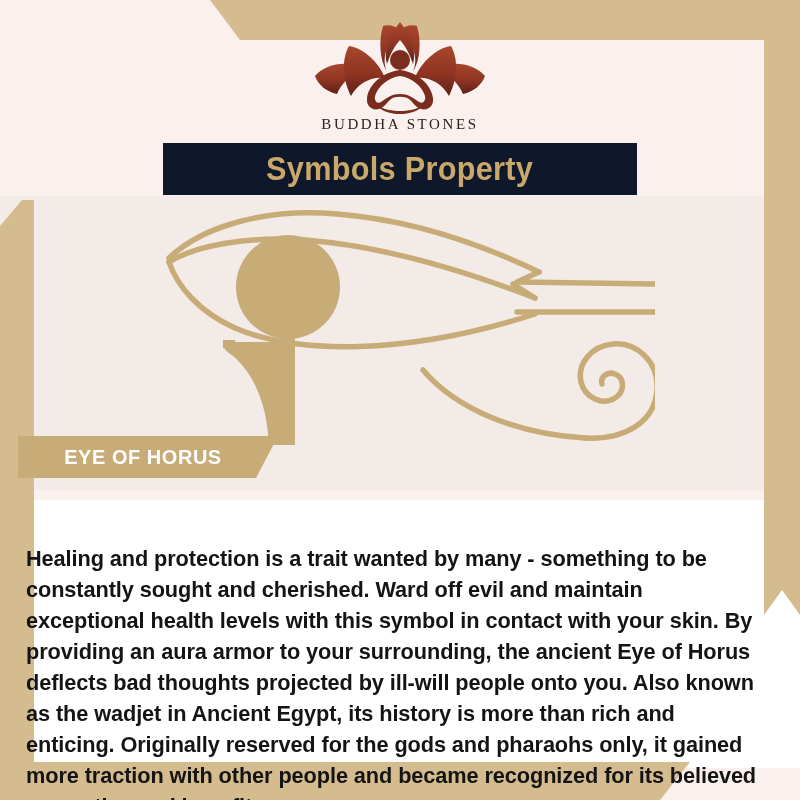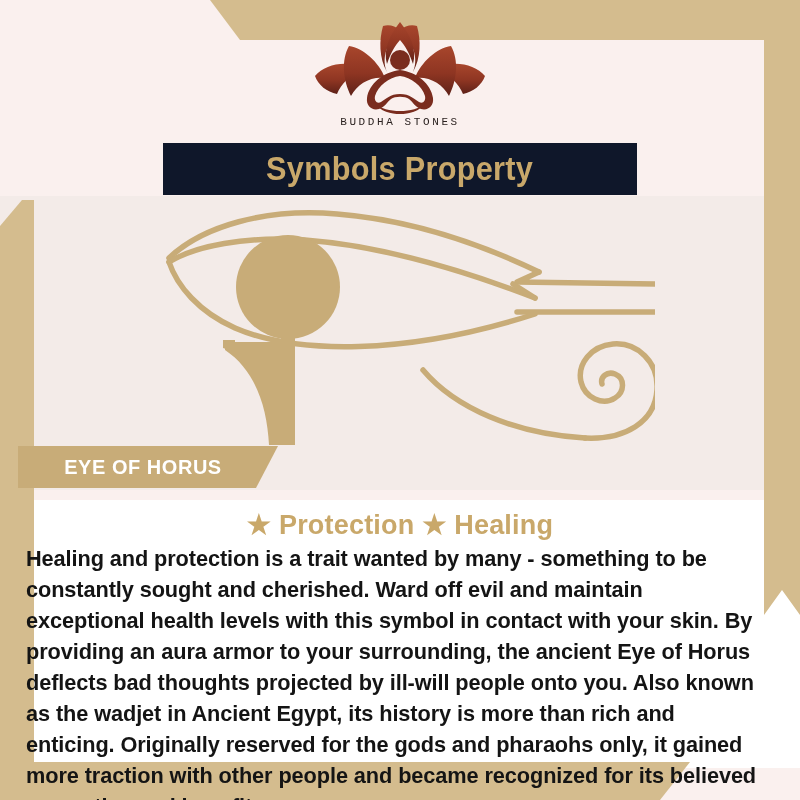--- a/index.html
+++ b/index.html
@@ -73,22 +73,22 @@
     width: 800px;
     text-align: center;
   }
   .logo-mark {
     display: block;
     margin: 0 auto;
   }
   .logo-text {
     display: block;
     margin-top: 2px;
-    font-family: Liberation Mono, monospace;
-    font-size: 11px;
+    font-family: Liberation Serif, serif;
+    font-size: 15px;
     letter-spacing: 2.6px;
     color: #2b2220;
     font-weight: 400;
   }
 
   
   .title-band {
     position: absolute;
     left: 163px; top: 143px;
     width: 474px; height: 52px;
@@ -108,21 +108,21 @@
 
   
   .eye-art {
     position: absolute;
     left: 155px; top: 210px;
   }
 
   
   .tag {
     position: absolute;
-    left: 18px; top: 446px;
+    left: 18px; top: 436px;
     width: 260px; height: 42px;
     background: #C8AC78;
     clip-path: polygon(0 0, 260px 0, 238px 42px, 0 42px);
     display: flex;
     align-items: center;
   }
   .tag-text {
     margin-left: 42px;
     font-family: "Liberation Sans Narrow", "Liberation Sans", sans-serif;
     font-size: 21px;
@@ -249,17 +249,16 @@
       <path d="M70 132 L126 132 L126 235 L114 235 C112 196 100 160 70 140 Z"></path>
 
       <path d="M68 130 L80 130 L80 142 L68 138 Z"></path>
     </g>
   </svg>
 
   <div class="tag">
     <span class="tag-text">EYE OF HORUS</span>
   </div>
 
-  <div class="subtitle">★ Protection ★ Healing</div>
 
   <div class="body-copy">Healing and protection is a trait wanted by many - something to be constantly sought and cherished. Ward off evil and maintain exceptional health levels with this symbol in contact with your skin. By providing an aura armor to your surrounding, the ancient Eye of Horus deflects bad thoughts projected by ill-will people onto you. Also known as the wadjet in Ancient Egypt, its history is more than rich and enticing. Originally reserved for the gods and pharaohs only, it gained more traction with other people and became recognized for its believed properties and benefits.</div>
 
 </div>
 
 </body></html>

